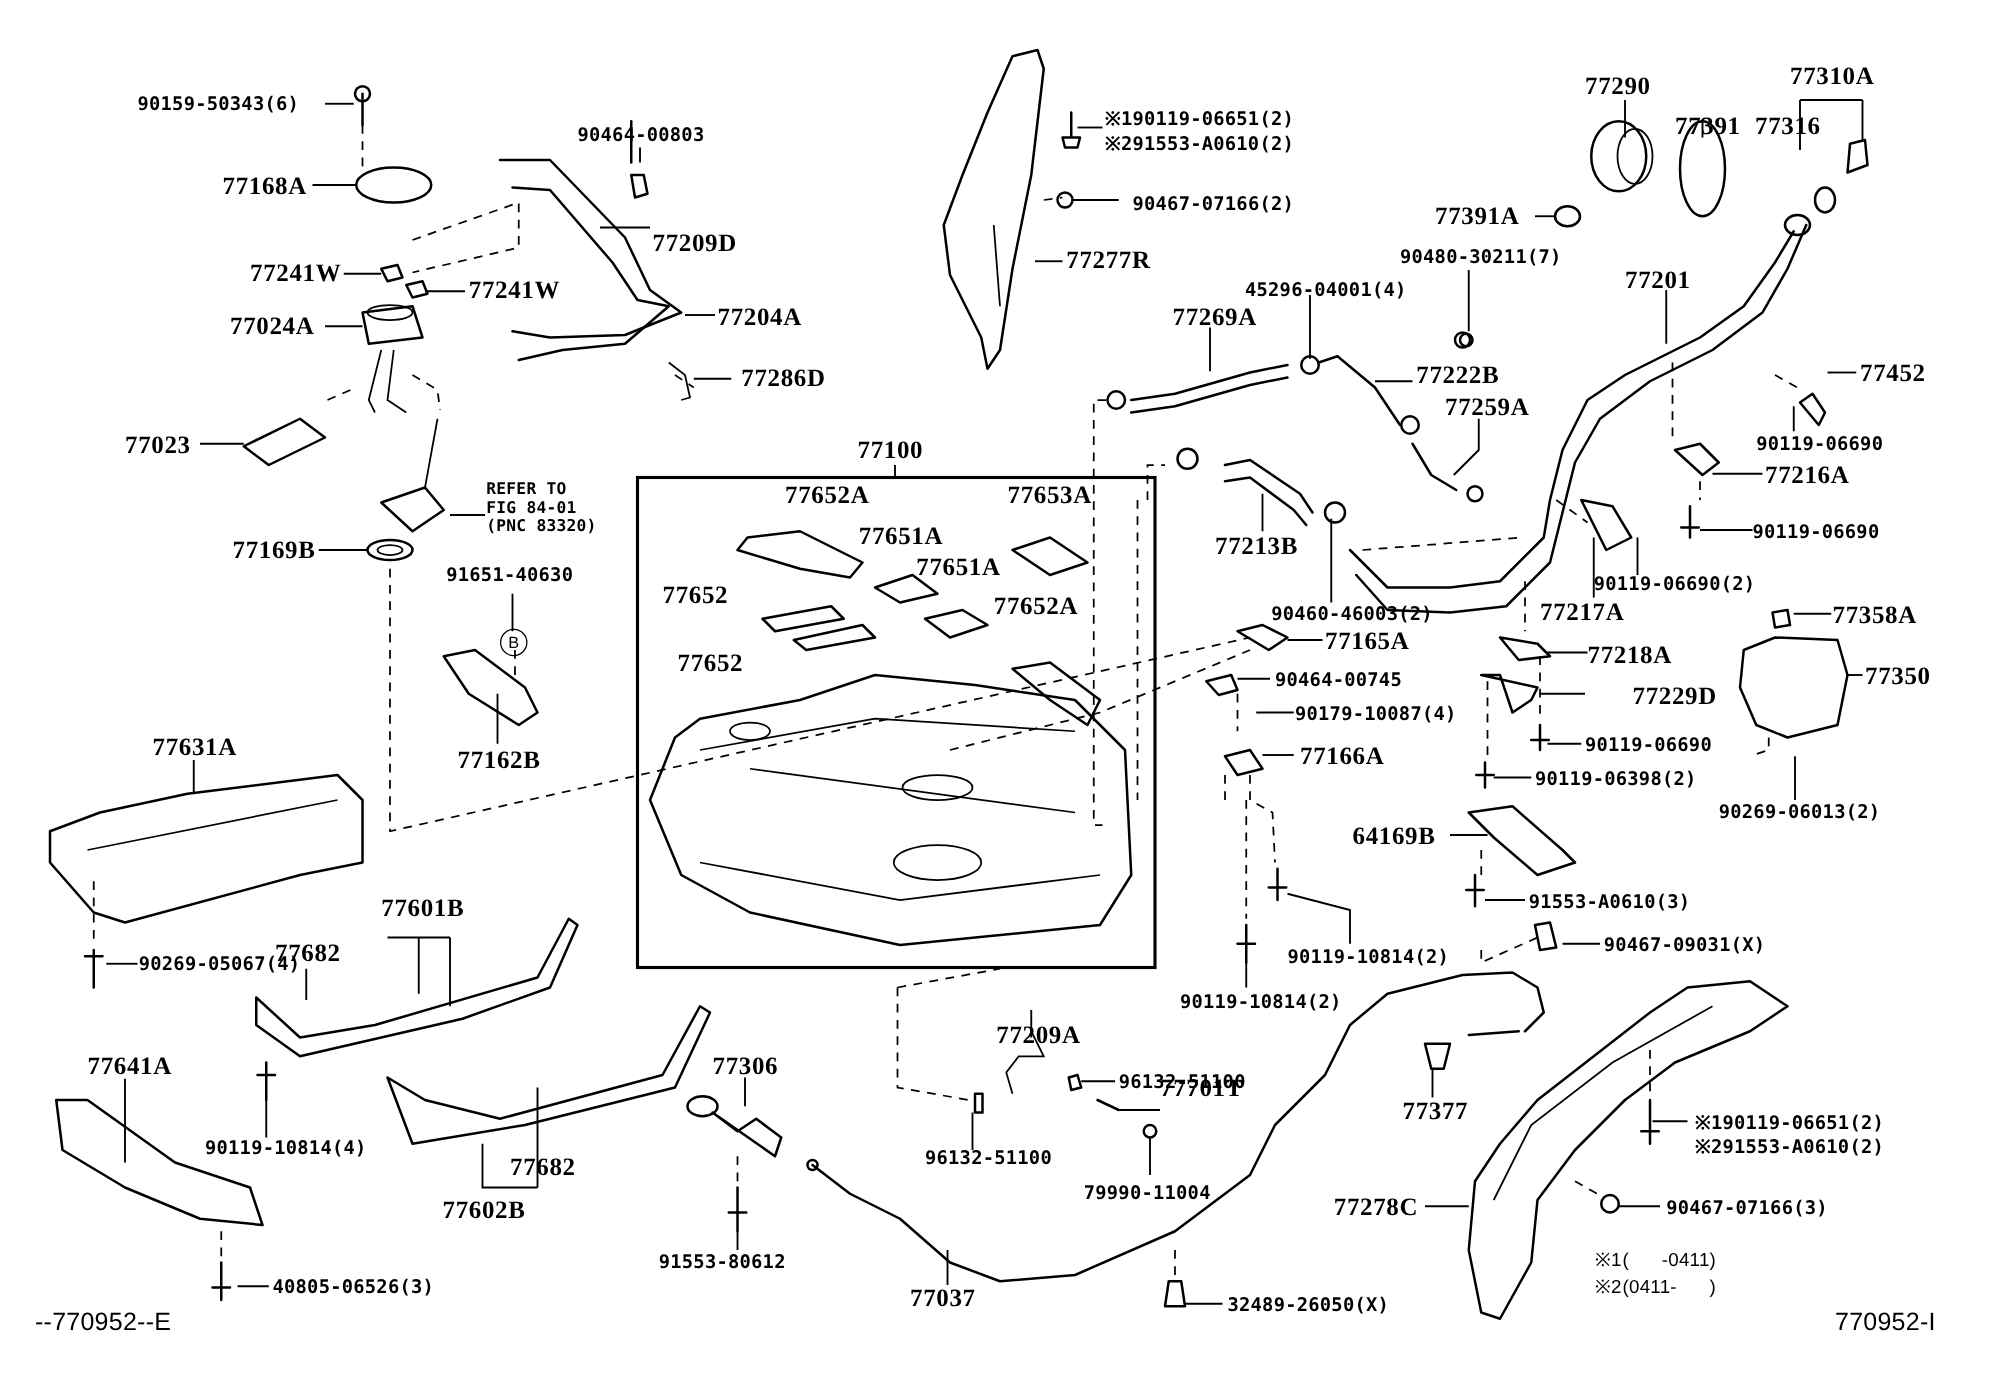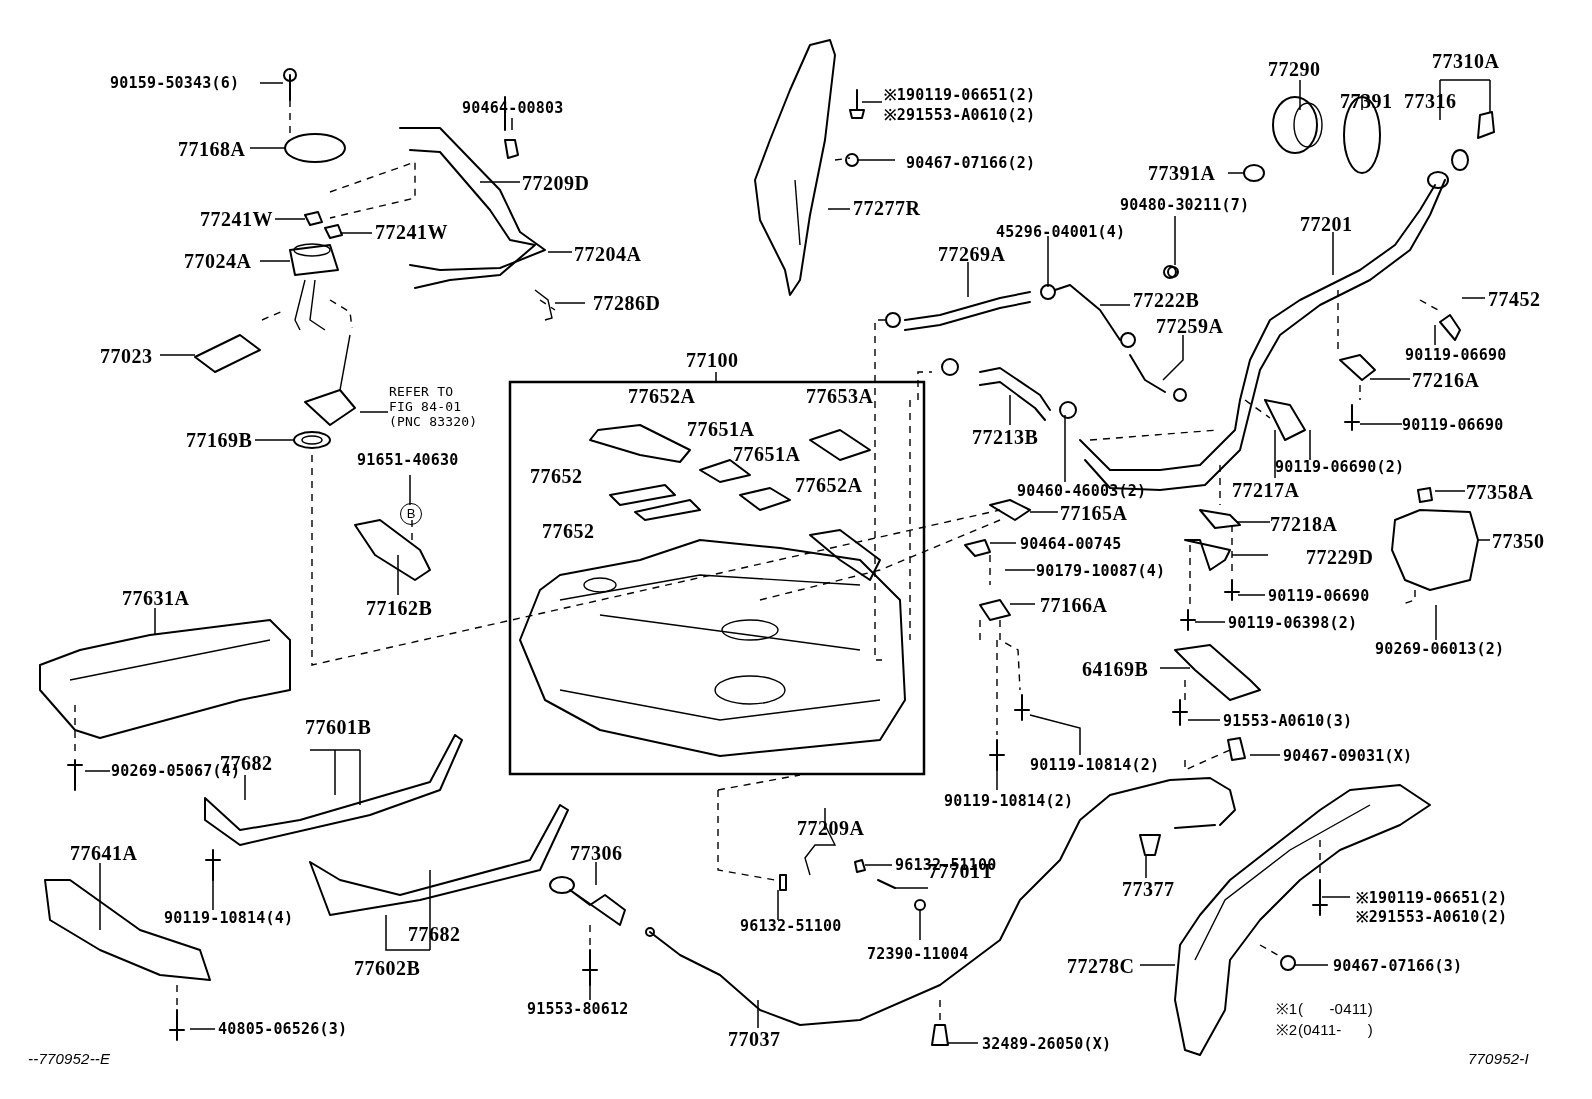--- a/index.html
+++ b/index.html
@@ -21,22 +21,22 @@
   .lbl {
     position: absolute;
     font-weight: bold;
     font-size: 15px;
     line-height: 17px;
     white-space: nowrap;
     letter-spacing: 0.2px;
   }
   .lbl.big { font-family: "Liberation Serif", "DejaVu Serif", serif; font-size: 20px; line-height: 22px; letter-spacing: 0.5px; }
   .lbl.note { font-weight: normal; font-family: "Liberation Sans", sans-serif; font-size: 15px; }
-  .lbl.refer { font-weight: normal; font-size: 13px; line-height: 15px; white-space: pre; }
-  .lbl.code { font-weight: normal; font-family: "Liberation Sans", sans-serif; font-style: italic; font-size: 15px; }
+  .lbl.refer { font-weight: bold; font-size: 13px; line-height: 15px; white-space: pre; }
+  .lbl.code { font-weight: normal; font-family: "Liberation Sans", sans-serif; font-size: 20px; }
   .circ-b {
     position: absolute; width: 20px; height: 20px; border: 1.5px solid #000; border-radius: 50%;
     font-family: "Liberation Sans", sans-serif; font-size: 13px; line-height: 20px; text-align: center;
   }
 </style>
 </head>
 <body>
 
 <div id="canvas">
 
@@ -311,21 +311,21 @@
       <path class="dsh" d="M940,1000 L940,1025"></path>
       <path class="dsh" d="M1320,840 L1320,875"></path>
       <path class="dsh" d="M1260,945 L1283,958"></path>
       <path class="dsh" d="M760,600 L880,570 L1000,520"></path>
     </g>
   </svg>
 
   <span class="lbl" style="left:110px;top:75px">90159-50343(6)</span>
   <span class="lbl big" style="left:178px;top:138px">77168A</span>
   <span class="lbl" style="left:462px;top:100px">90464-00803</span>
-  <span class="lbl big" style="left:522px;top:172px">77209D</span>
+  <span class="lbl big" style="left:522px;top:184px">77209D</span>
   <span class="lbl big" style="left:200px;top:208px">77241W</span>
   <span class="lbl big" style="left:375px;top:221px">77241W</span>
   <span class="lbl big" style="left:184px;top:250px">77024A</span>
   <span class="lbl big" style="left:574px;top:243px">77204A</span>
   <span class="lbl big" style="left:593px;top:292px">77286D</span>
   <span class="lbl big" style="left:100px;top:345px">77023</span>
   <span class="lbl refer" style="left:389px;top:384px">REFER TO
 FIG 84-01
 (PNC 83320)</span>
   <span class="lbl big" style="left:186px;top:429px">77169B</span>
@@ -352,21 +352,21 @@
   <span class="lbl big" style="left:795px;top:474px">77652A</span>
   <span class="lbl big" style="left:542px;top:520px">77652</span>
 
   <span class="lbl big" style="left:570px;top:842px">77306</span>
   <span class="lbl" style="left:527px;top:1001px">91553-80612</span>
   <span class="lbl big" style="left:728px;top:1028px">77037</span>
   <span class="lbl big" style="left:797px;top:817px">77209A</span>
   <span class="lbl" style="left:895px;top:857px">96132-51100</span>
   <span class="lbl" style="left:740px;top:918px">96132-51100</span>
   <span class="lbl big" style="left:928px;top:860px">77701T</span>
-  <span class="lbl" style="left:867px;top:946px">72390-11004</span>
+  <span class="lbl" style="left:867px;top:946px">79990-11004</span>
   <span class="lbl" style="left:982px;top:1036px">32489-26050(X)</span>
 
   <span class="lbl" style="left:884px;top:87px">※190119-06651(2)</span>
   <span class="lbl" style="left:884px;top:107px">※291553-A0610(2)</span>
   <span class="lbl" style="left:906px;top:155px">90467-07166(2)</span>
   <span class="lbl big" style="left:853px;top:197px">77277R</span>
   <span class="lbl" style="left:996px;top:224px">45296-04001(4)</span>
   <span class="lbl" style="left:1120px;top:197px">90480-30211(7)</span>
   <span class="lbl big" style="left:938px;top:243px">77269A</span>
   <span class="lbl big" style="left:1133px;top:289px">77222B</span>

